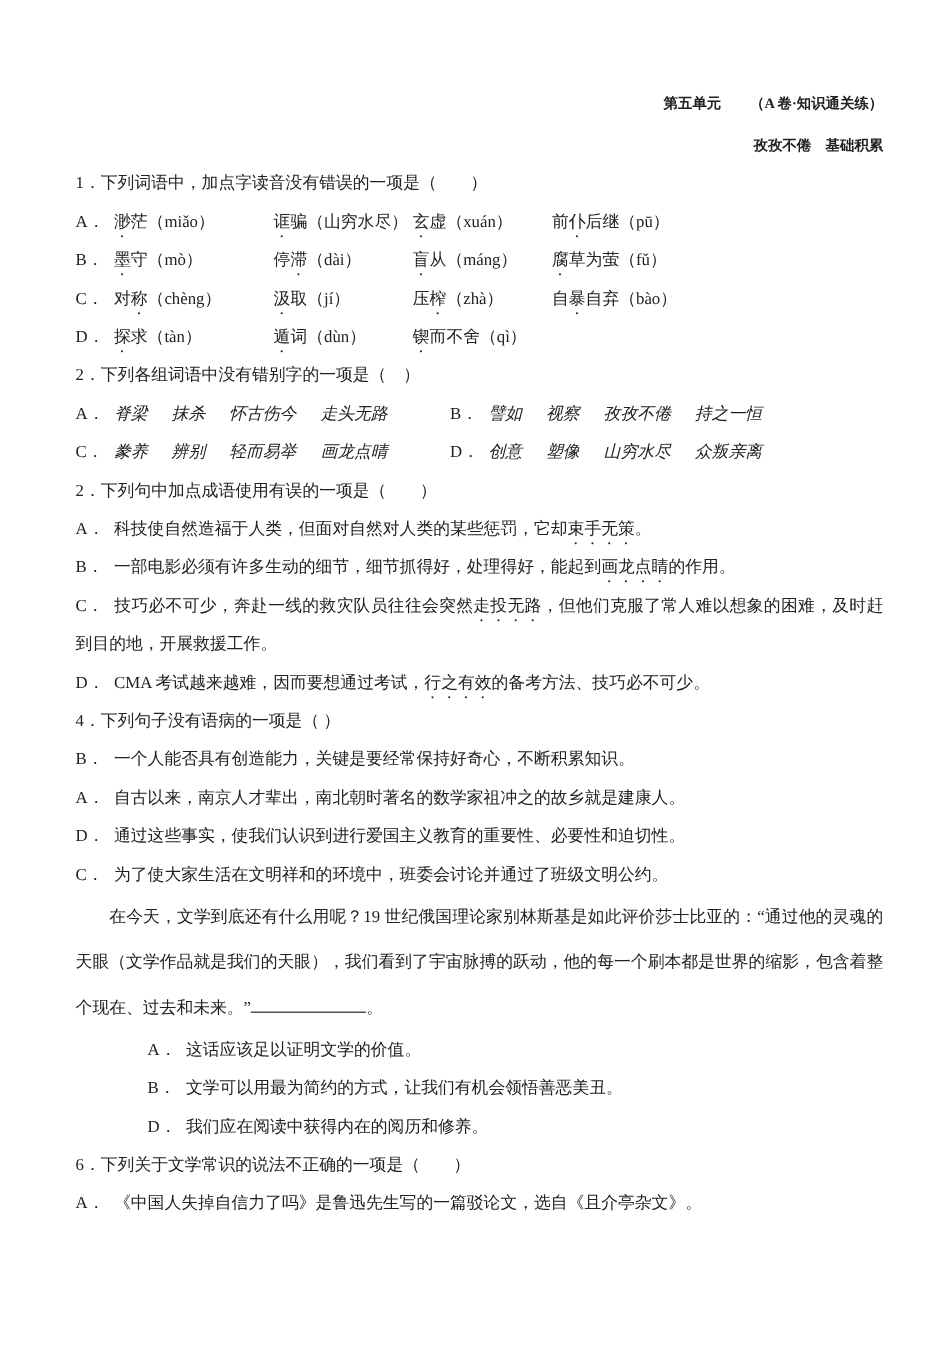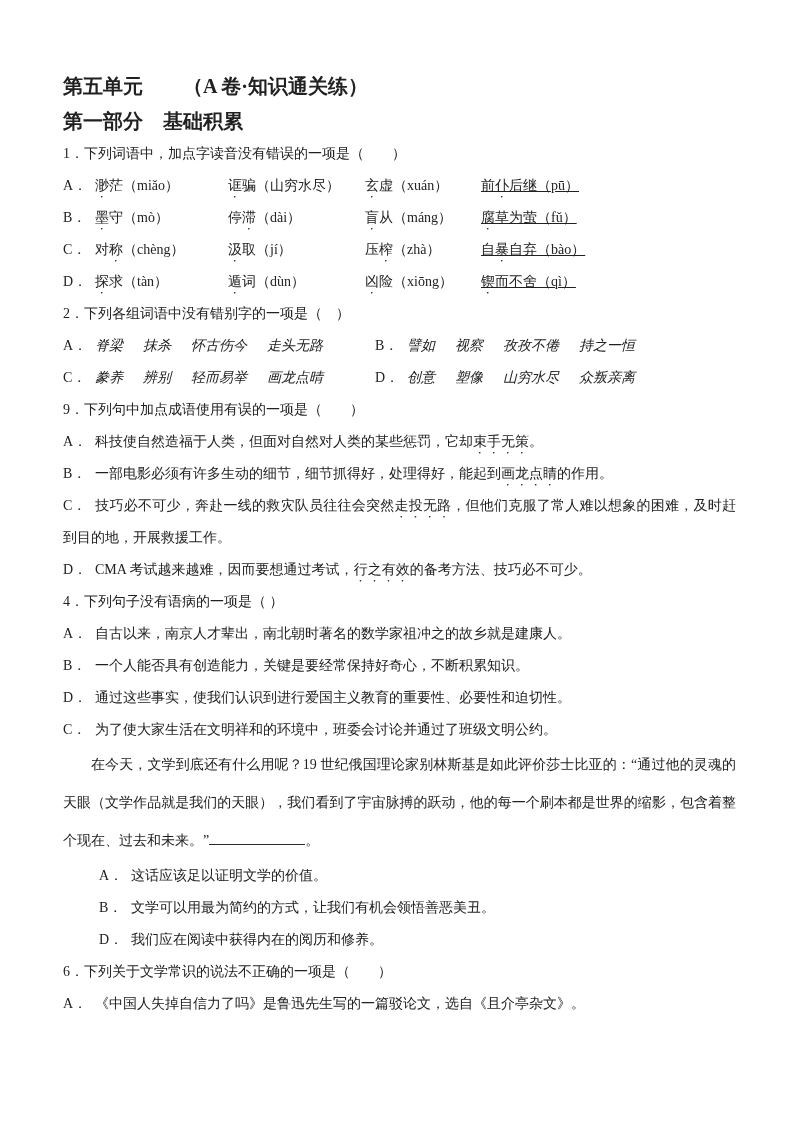--- a/index.html
+++ b/index.html
@@ -9,40 +9,40 @@
     overflow: hidden;
   }
   body {
     font-family: "Liberation Serif", "DejaVu Serif", serif;
     font-size: 14px;
     color: #212121;
   }
   .page { padding: 70px 57px 0 63px; }
 
   .title {
-    text-align: left;
+    text-align: right;
     font-weight: bold;
-    font-size: 20px;
+    font-size: 12px;
     line-height: 33px;
   }
   .title-gap { height: 2px; }
 
   .line {
     line-height: 32px;
     text-align: justify;
   }
   .lbl { display: inline-block; width: 32px; }
 
   
   .q1row { display: flex; }
   .q1row .lbl { flex: 0 0 32px; }
   .q1row .c1 { flex: 0 0 133px; }
   .q1row .c2 { flex: 0 0 116px; }
-  .q1row .c3 { flex: 0 0 116px; margin-left: 21px; }
-  .q1row .c4 { flex: 1; text-decoration: underline; }
+  .q1row .c3 { flex: 0 0 116px; }
+  .q1row .c4 { flex: 1; }
 
   
   .q2row { display: flex; text-align: left; }
   .q2row .lbl { flex: 0 0 32px; }
   .g1 { flex: 0 0 312px; display: flex; }
   .g2 { flex: 1; display: flex; }
   .w { margin-right: 20px; white-space: nowrap; font-style: italic; }
 
   
   .em {
@@ -56,30 +56,30 @@
     line-height: 38px;
     text-indent: 2em;
     text-align: justify;
   }
   .blank {
     display: inline-block;
     width: 96px;
     height: 14px;
     border-bottom: 1px solid #2a2a2a;
   }
-  .ind { margin-left: 36px; }
+  .ind { margin-left: 60px; }
 </style>
 </head>
 <body>
 
 <div class="page">
 
   <div class="title">第五单元　　（A 卷·知识通关练）</div>
   <div class="title-gap"></div>
-  <div class="title">第一部分　基础积累</div>
+  <div class="title">孜孜不倦　基础积累</div>
 
   <div class="line">1．下列词语中，加点字读音没有错误的一项是（　　）</div>
 
   <div class="line q1row">
     <span class="lbl">A．</span>
     <span class="c1"><span></span><span class="em">渺</span><span>茫（miǎo）</span></span>
     <span class="c2"><span></span><span class="em">诓</span><span>骗（山穷水尽）</span></span>
     <span class="c3"><span></span><span class="em">玄</span><span>虚（xuán）</span></span>
     <span class="c4"><span>前</span><span class="em">仆</span><span>后继（pū）</span></span>
   </div>
@@ -97,21 +97,20 @@
     <span class="c1"><span>对</span><span class="em">称</span><span>（chèng）</span></span>
     <span class="c2"><span></span><span class="em">汲</span><span>取（jí）</span></span>
     <span class="c3"><span>压</span><span class="em">榨</span><span>（zhà）</span></span>
     <span class="c4"><span>自</span><span class="em">暴</span><span>自弃（bào）</span></span>
   </div>
 
   <div class="line q1row">
     <span class="lbl">D．</span>
     <span class="c1"><span></span><span class="em">探</span><span>求（tàn）</span></span>
     <span class="c2"><span></span><span class="em">遁</span><span>词（dùn）</span></span>
-    <span class="c3"><span></span><span class="em">凶</span><span>险（xiōng）</span></span>
     <span class="c4"><span></span><span class="em">锲</span><span>而不舍（qì）</span></span>
   </div>
 
   <div class="line">2．下列各组词语中没有错别字的一项是（　）</div>
 
   <div class="line q2row">
     <span class="g1">
       <span class="lbl">A．</span>
       <span class="w">脊梁</span>
       <span class="w">抹杀</span>
@@ -137,41 +136,41 @@
     </span>
     <span class="g2">
       <span class="lbl">D．</span>
       <span class="w">创意</span>
       <span class="w">塑像</span>
       <span class="w">山穷水尽</span>
       <span class="w">众叛亲离</span>
     </span>
   </div>
 
-  <div class="line">9．下列句中加点成语使用有误的一项是（　　）</div>
+  <div class="line">2．下列句中加点成语使用有误的一项是（　　）</div>
 
   <div class="line">
     <span class="lbl">A．</span><span>科技使自然造福于人类，但面对自然对人类的某些惩罚，它却</span><span class="em">束手无策</span><span>。</span>
   </div>
   <div class="line">
     <span class="lbl">B．</span><span>一部电影必须有许多生动的细节，细节抓得好，处理得好，能起到</span><span class="em">画龙点睛</span><span>的作用。</span>
   </div>
   <div class="line">
     <span class="lbl">C．</span><span>技巧必不可少，奔赴一线的救灾队员往往会突然</span><span class="em">走投无路</span><span>，但他们克服了常人难以想象的困难，及时赶到目的地，开展救援工作。</span>
   </div>
   <div class="line">
     <span class="lbl">D．</span><span>CMA 考试越来越难，因而要想通过考试，</span><span class="em">行之有效</span><span>的备考方法、技巧必不可少。</span>
   </div>
 
   <div class="line">4．下列句子没有语病的一项是（ ）</div>
   <div class="line">
-    <span class="lbl">A．</span><span>自古以来，南京人才辈出，南北朝时著名的数学家祖冲之的故乡就是建康人。</span>
+    <span class="lbl">B．</span><span>一个人能否具有创造能力，关键是要经常保持好奇心，不断积累知识。</span>
   </div>
   <div class="line">
-    <span class="lbl">B．</span><span>一个人能否具有创造能力，关键是要经常保持好奇心，不断积累知识。</span>
+    <span class="lbl">A．</span><span>自古以来，南京人才辈出，南北朝时著名的数学家祖冲之的故乡就是建康人。</span>
   </div>
   <div class="line">
     <span class="lbl">D．</span><span>通过这些事实，使我们认识到进行爱国主义教育的重要性、必要性和迫切性。</span>
   </div>
   <div class="line">
     <span class="lbl">C．</span><span>为了使大家生活在文明祥和的环境中，班委会讨论并通过了班级文明公约。</span>
   </div>
 
   <div class="passage">
     <span>在今天，文学到底还有什么用呢？19 世纪俄国理论家别林斯基是如此评价莎士比亚的：“通过他的灵魂的天眼（文学作品就是我们的天眼），我们看到了宇宙脉搏的跃动，他的每一个刷本都是世界的缩影，包含着整个现在、过去和未来。”</span><span class="blank"></span><span>。</span>

